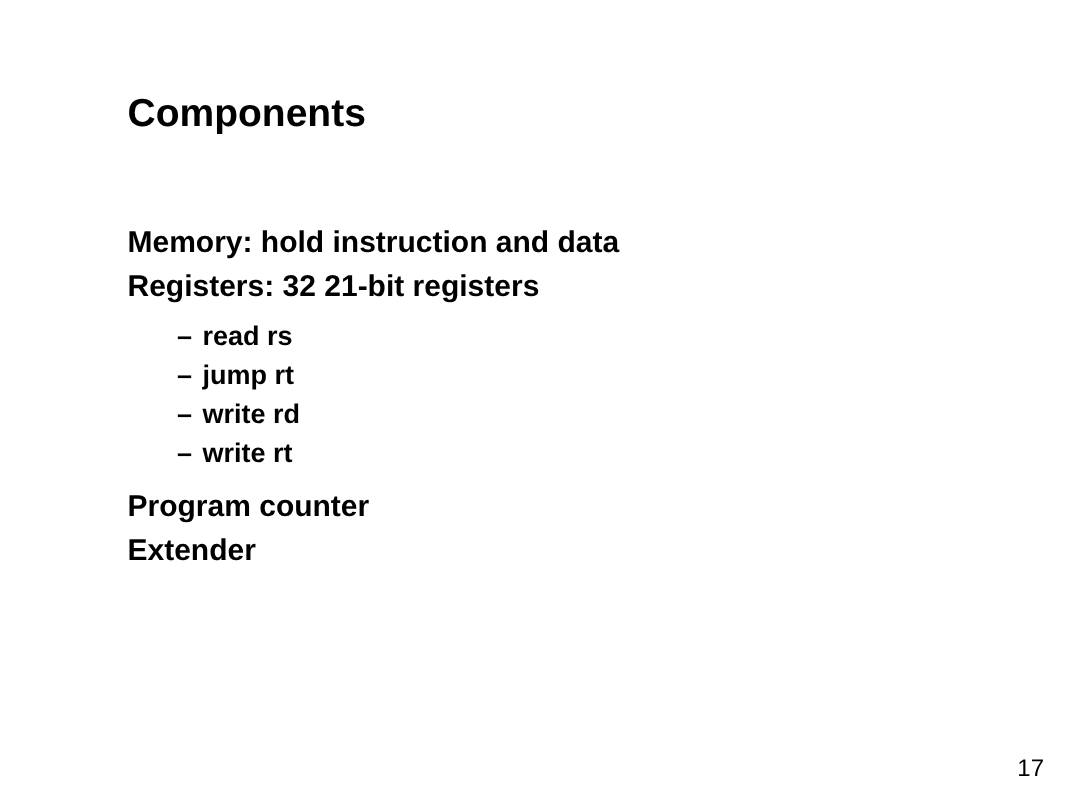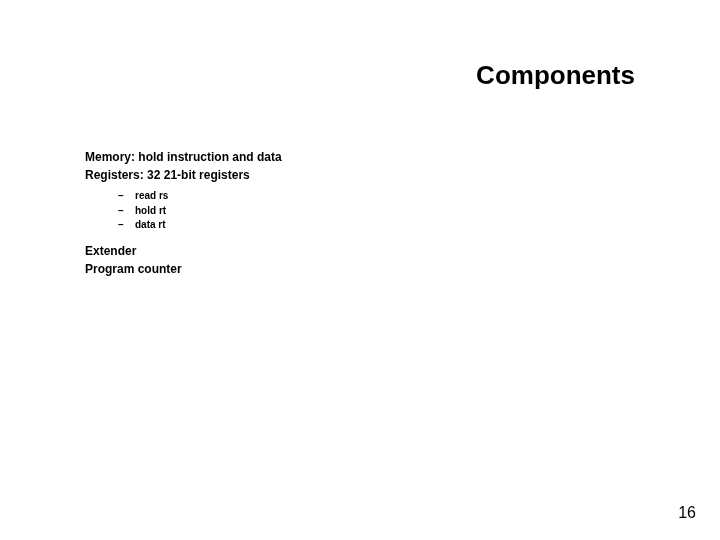--- a/index.html
+++ b/index.html
@@ -17,37 +17,37 @@
     }
     .slide {
       width: 100%;
       height: 100%;
       padding: 60px 85px 0 85px;
       position: relative;
     }
     .title {
       font-size: 26px;
       font-weight: bold;
-      text-align: right;
+      text-align: left;
       color: #000;
       margin-bottom: 58px;
     }
     .main-item {
-      font-size: 12px;
+      font-size: 20px;
       font-weight: bold;
       color: #000;
       line-height: 1.35;
       margin-bottom: 2px;
     }
     .sub-list {
       margin-top: 6px;
       margin-bottom: 10px;
     }
     .sub-item {
-      font-size: 10px;
+      font-size: 18px;
       font-weight: bold;
       color: #000;
       line-height: 1.45;
       padding-left: 50px;
       position: relative;
     }
     .sub-item::before {
       content: "–";
       position: absolute;
       left: 33px;
@@ -65,21 +65,22 @@
 <body>
 
 <div class="slide">
   <div class="title">Components</div>
 
   <div class="main-item">Memory: hold instruction and data</div>
   <div class="main-item">Registers: 32 21-bit registers</div>
 
   <div class="sub-list">
     <div class="sub-item">read rs</div>
-    <div class="sub-item">hold rt</div>
-    <div class="sub-item">data rt</div>
+    <div class="sub-item">jump rt</div>
+    <div class="sub-item">write rd</div>
+    <div class="sub-item">write rt</div>
   </div>
 
+  <div class="main-item">Program counter</div>
   <div class="main-item">Extender</div>
-  <div class="main-item">Program counter</div>
 
-  <div class="page-number">16</div>
+  <div class="page-number">17</div>
 </div>
 
 </body></html>

